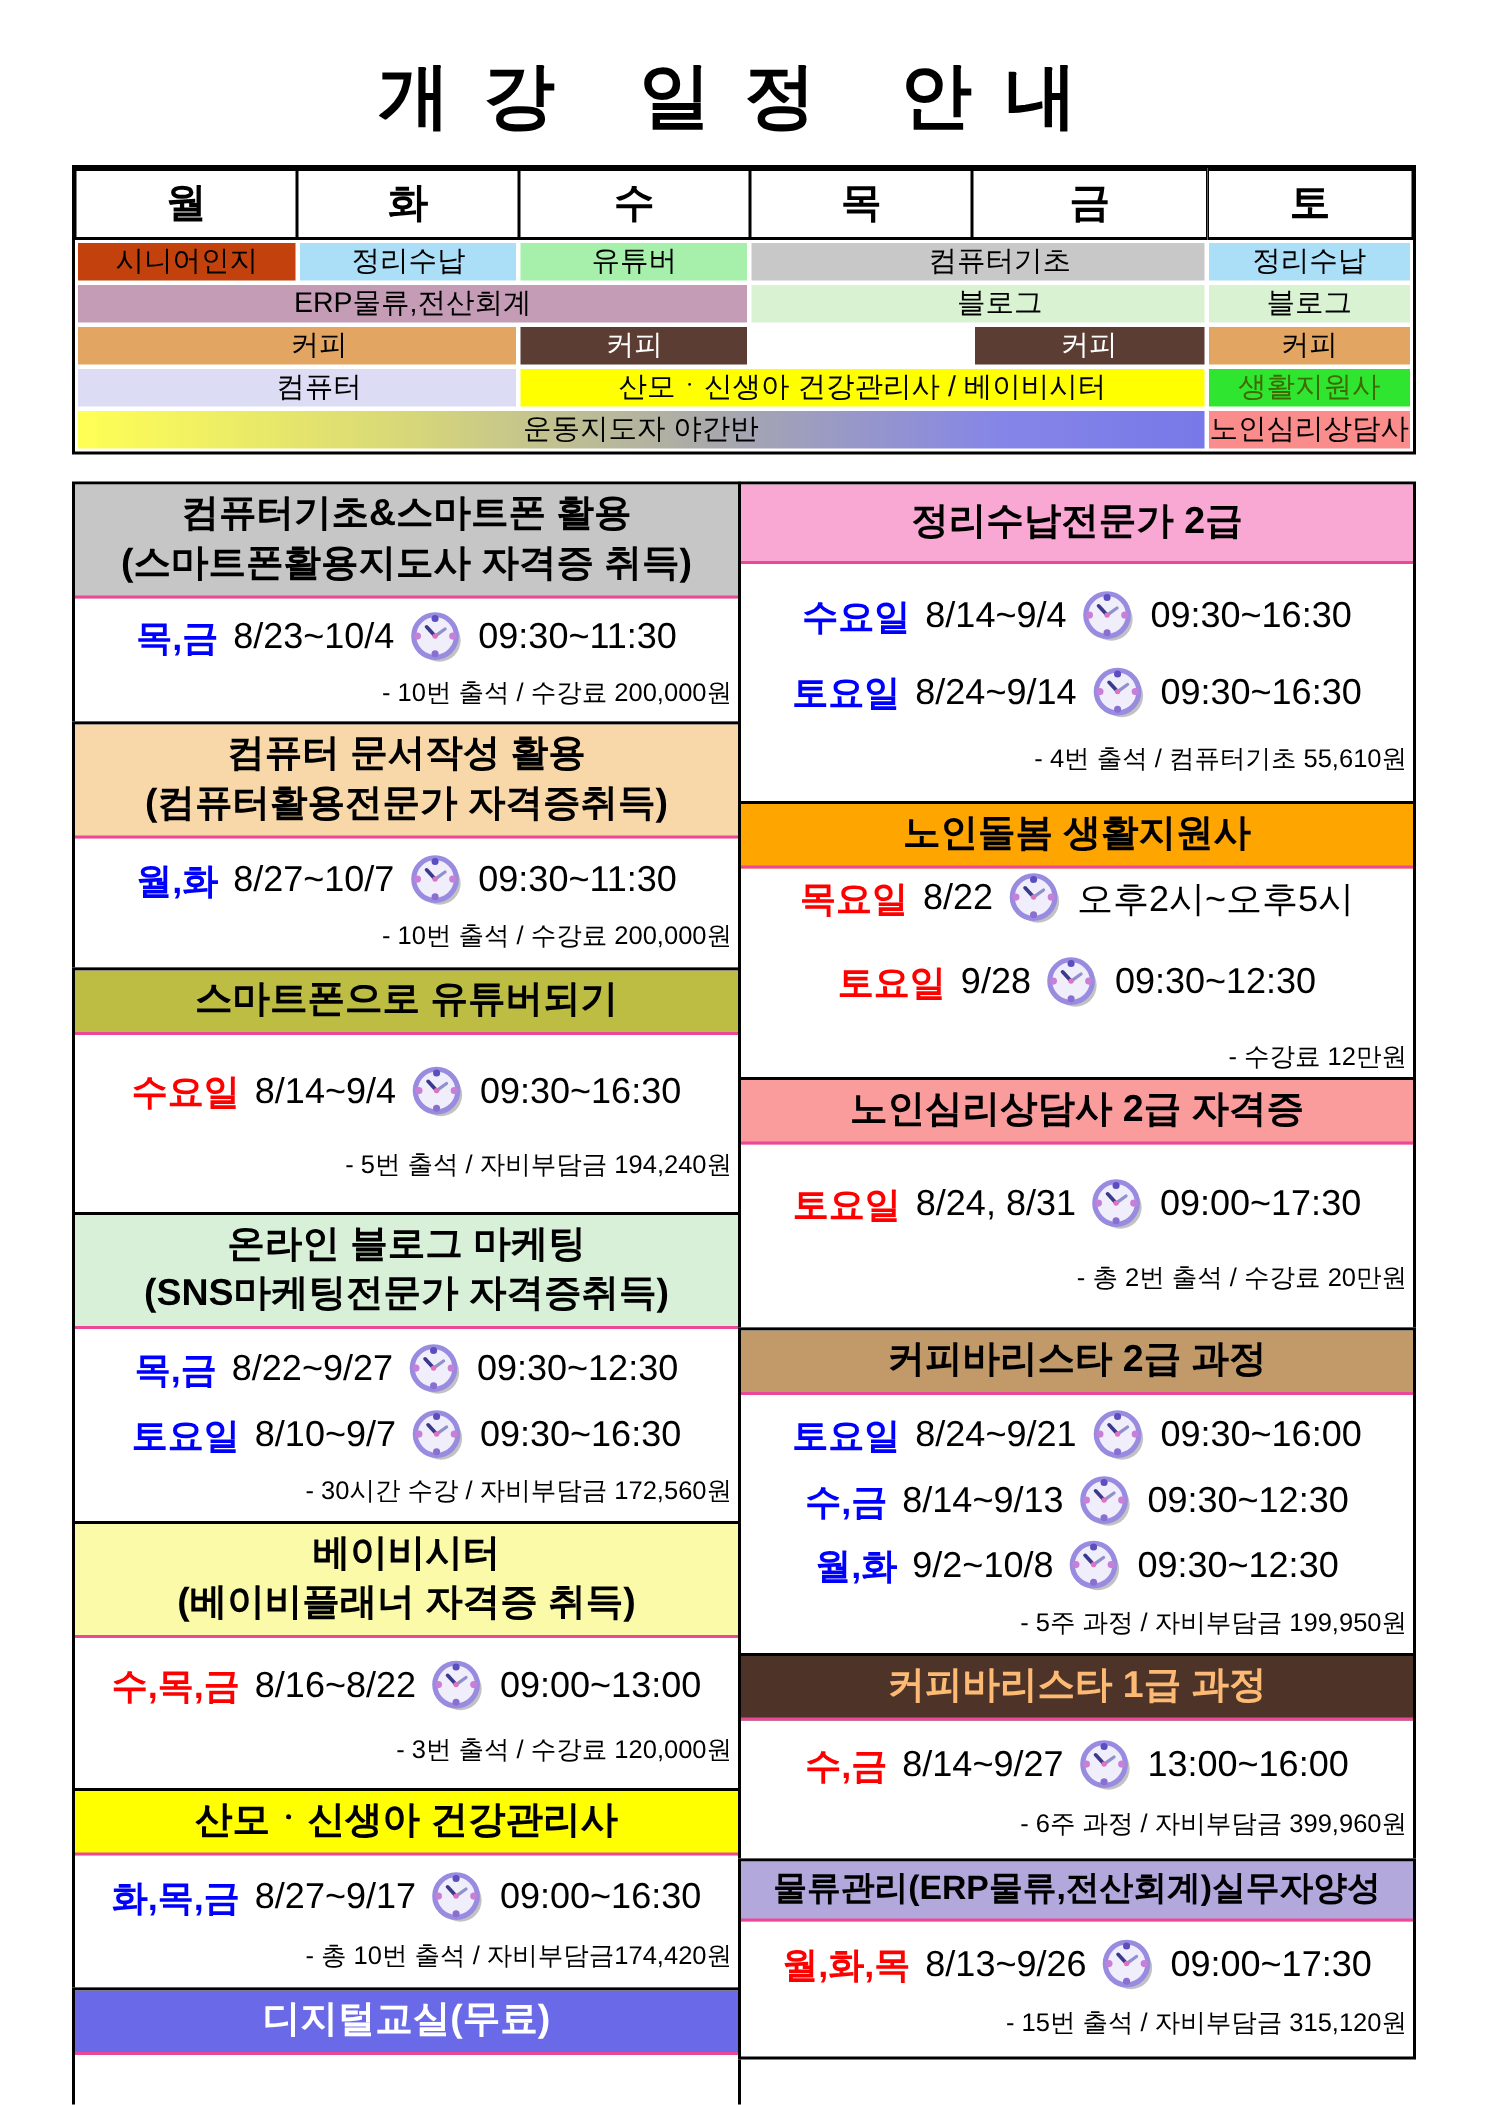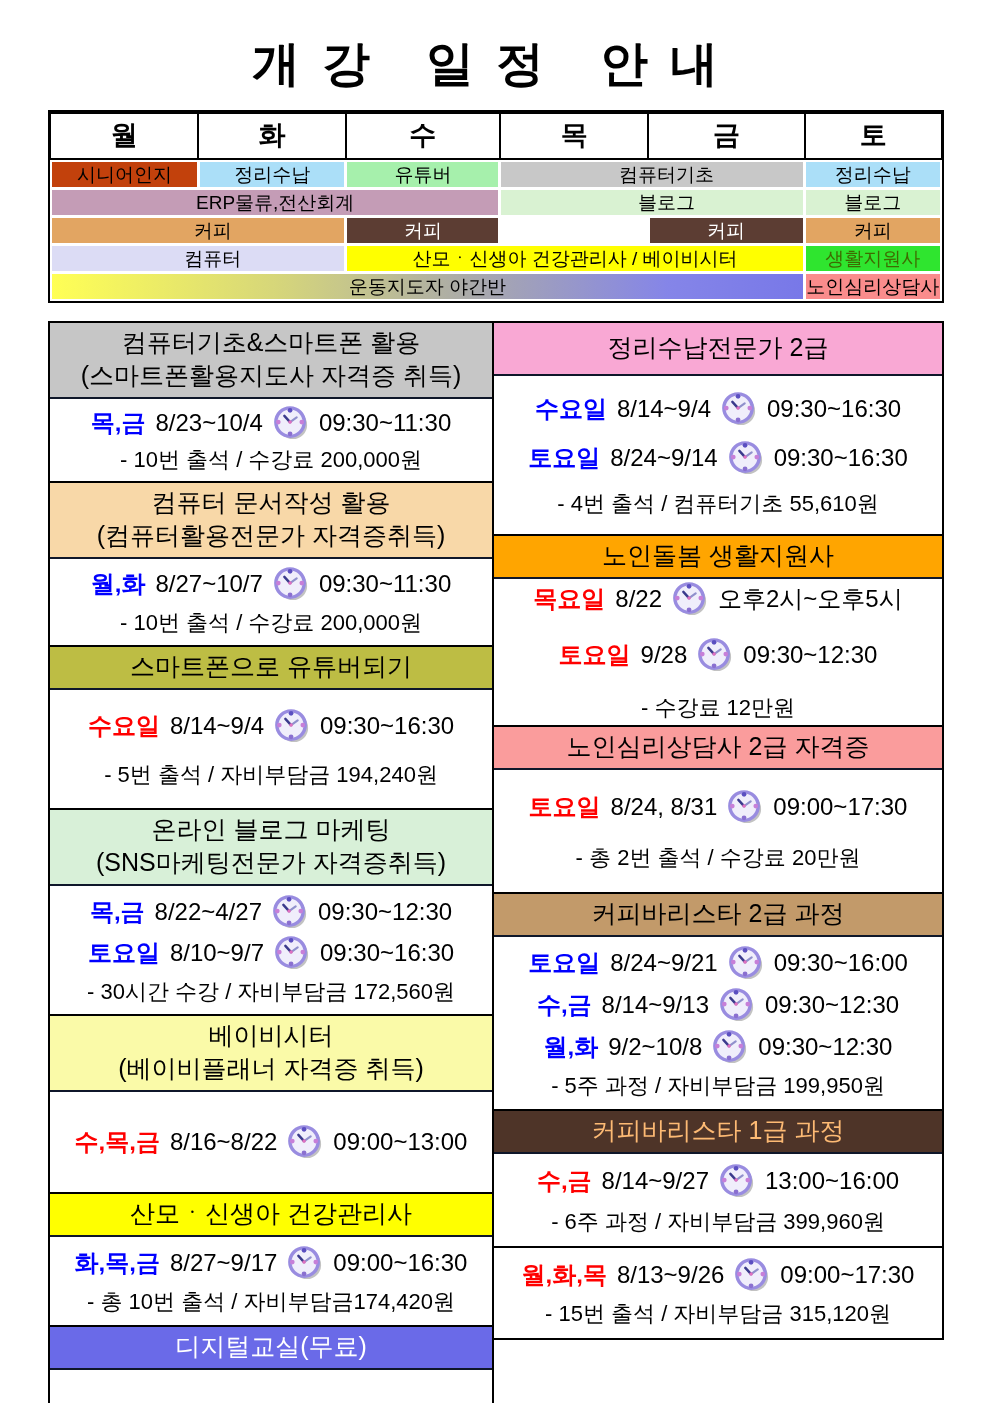--- a/index.html
+++ b/index.html
@@ -39,37 +39,37 @@
   .sp2 { grid-column:span 2;padding-left:29px; } .sp3 { grid-column:span 3; } .sp5 { grid-column:span 5; }
 
   
   .cards { display:flex; margin-top:18px; align-items:flex-start; }
   .col { display:flex; flex-direction:column; }
   .col-left  { width:449px; }
   .col-right { width:455px; margin-left:-2px; }
   .card { border:2px solid #000; background:#fff; overflow:hidden; }
   .card + .card { margin-top:-2px; }
   .chead {
-    text-align:center; font-weight:normal; font-size:25px; line-height:1.32;
-    padding:3px 2px 5px 2px; border-bottom:2px solid #0f172a;
+    text-align:center; font-weight:bold; font-size:25px; line-height:1.32;
+    padding:3px 2px 5px 2px; border-bottom:2px solid #ec4899;
     white-space:nowrap;
   }
   .chead.tight { font-size:22.5px; }
   .cbody {
     display:flex; flex-direction:column; justify-content:space-evenly;
     padding:2px 4px;
   }
   .sched {
     display:flex; align-items:center; justify-content:center;
     gap:10px; font-size:24px; white-space:nowrap;
   }
   .sched .day { font-weight:bold; }
   .sched .date { letter-spacing:0; }
   .clock { display:inline-flex; width:36px; height:36px; }
-  .note { text-align:center; font-size:22px; white-space:nowrap; }
+  .note { text-align:right; font-size:17px; white-space:nowrap; }
 </style>
 </head>
 <body>
 
 <div class="page">
 
   <h1 class="title">개강 일정 안내</h1>
 
   <div class="week-table">
     <div class="week-grid">
@@ -200,21 +200,21 @@
       </section>
 
       <section class="card">
         <header class="chead" style="background: rgb(216, 240, 216); color: rgb(0, 0, 0);">
           <div>온라인 블로그 마케팅</div>
           <div>(SNS마케팅전문가 자격증취득)</div>
         </header>
         <div class="cbody" style="min-height:128px;">
           <div class="sched">
             <span class="day" style="color: rgb(0, 0, 255);">목,금</span>
-            <span class="date">8/22~4/27</span>
+            <span class="date">8/22~9/27</span>
             <span class="clock">
                 <svg width="36" height="36" viewBox="0 0 38 38">
                   <circle cx="21" cy="21" r="15" fill="#909090" opacity="0.55"></circle>
                   <circle cx="18" cy="18" r="15" fill="#F0EEFB" stroke="#998CE0" stroke-width="3.6"></circle>
                   <circle cx="18" cy="5.6" r="2.5" fill="#5B4FC0"></circle>
                   <circle cx="30.4" cy="18" r="2.5" fill="#C77FD8"></circle>
                   <circle cx="18" cy="30.4" r="2.5" fill="#8A6FD0"></circle>
                   <circle cx="5.6" cy="18" r="2.5" fill="#C77FD8"></circle>
                   <line x1="18" y1="18" x2="12" y2="11.5" stroke="#3A3A8C" stroke-width="2.6" stroke-linecap="round"></line>
                   <line x1="18" y1="18" x2="25" y2="13" stroke="#9090CC" stroke-width="2.3" stroke-linecap="round"></line>
@@ -262,20 +262,21 @@
                   <circle cx="30.4" cy="18" r="2.5" fill="#C77FD8"></circle>
                   <circle cx="18" cy="30.4" r="2.5" fill="#8A6FD0"></circle>
                   <circle cx="5.6" cy="18" r="2.5" fill="#C77FD8"></circle>
                   <line x1="18" y1="18" x2="12" y2="11.5" stroke="#3A3A8C" stroke-width="2.6" stroke-linecap="round"></line>
                   <line x1="18" y1="18" x2="25" y2="13" stroke="#9090CC" stroke-width="2.3" stroke-linecap="round"></line>
                   <circle cx="18" cy="18" r="1.9" fill="#E070C0"></circle>
                 </svg>
               </span>
             <span class="time">09:00~13:00</span>
           </div>
+          <div class="note">- 3번 출석 / 수강료 120,000원</div>
         </div>
       </section>
 
       <section class="card">
         <header class="chead" style="background: rgb(255, 255, 0); color: rgb(0, 0, 0);">
           <div>산모ㆍ신생아 건강관리사</div>
         </header>
         <div class="cbody" style="min-height:88px;">
           <div class="sched">
             <span class="day" style="color: rgb(0, 0, 255);">화,목,금</span>
@@ -530,20 +531,23 @@
                   <circle cx="18" cy="18" r="1.9" fill="#E070C0"></circle>
                 </svg>
               </span>
             <span class="time">13:00~16:00</span>
           </div>
           <div class="note">- 6주 과정 / 자비부담금 399,960원</div>
         </div>
       </section>
 
       <section class="card">
+        <header class="chead tight" style="background: rgb(178, 168, 220); color: rgb(0, 0, 0);">
+          <div>물류관리(ERP물류,전산회계)실무자양성</div>
+        </header>
         <div class="cbody" style="min-height:90px;">
           <div class="sched">
             <span class="day" style="color: rgb(255, 0, 0);">월,화,목</span>
             <span class="date">8/13~9/26</span>
             <span class="clock">
                 <svg width="36" height="36" viewBox="0 0 38 38">
                   <circle cx="21" cy="21" r="15" fill="#909090" opacity="0.55"></circle>
                   <circle cx="18" cy="18" r="15" fill="#F0EEFB" stroke="#998CE0" stroke-width="3.6"></circle>
                   <circle cx="18" cy="5.6" r="2.5" fill="#5B4FC0"></circle>
                   <circle cx="30.4" cy="18" r="2.5" fill="#C77FD8"></circle>

